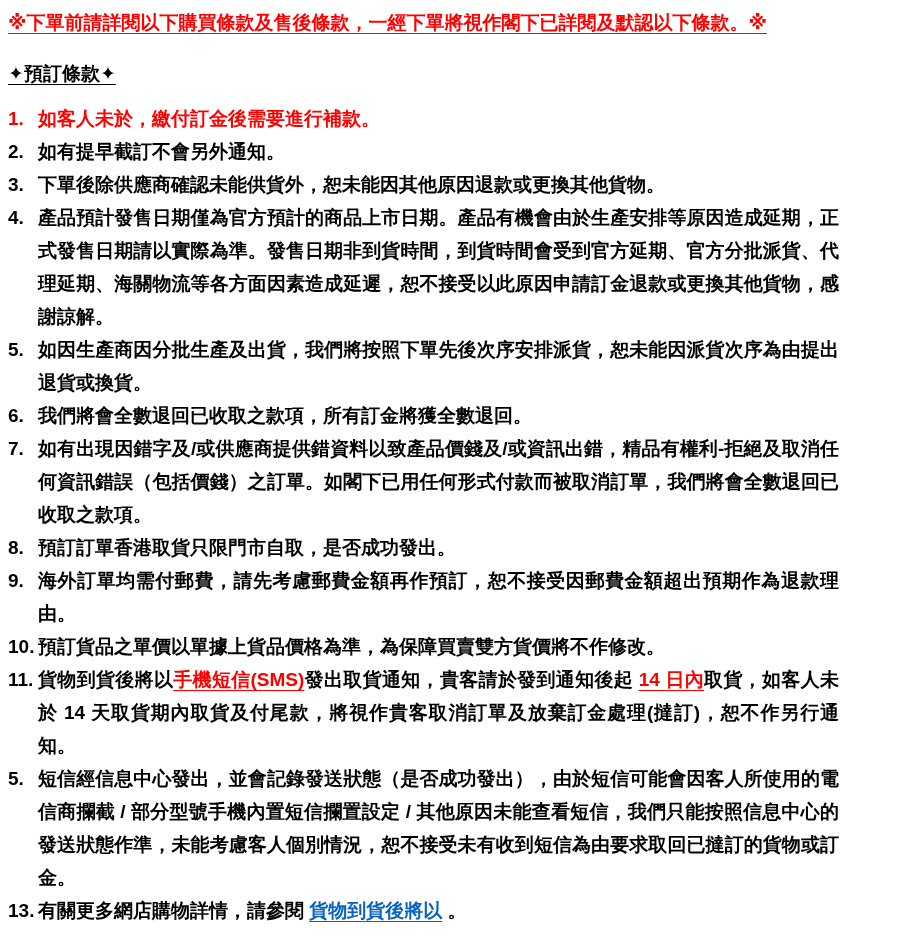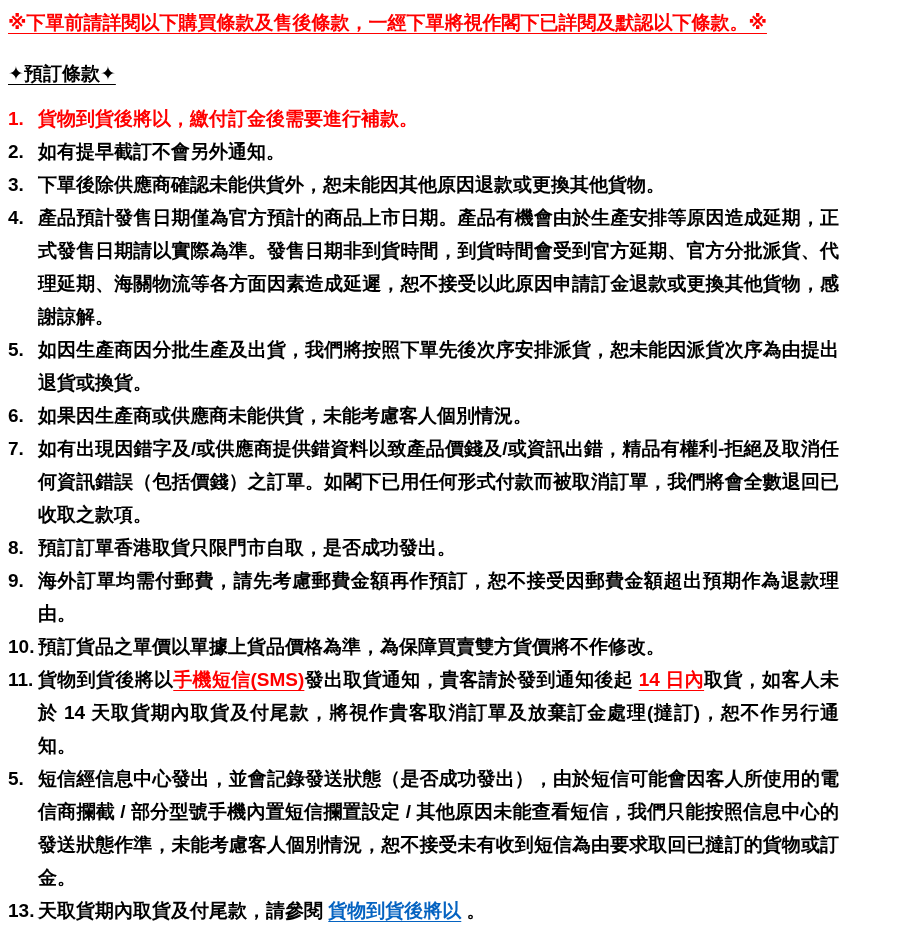--- a/index.html
+++ b/index.html
@@ -76,21 +76,21 @@
 
   <p class="doc-header">※下單前請詳閱以下購買條款及售後條款，一經下單將視作閣下已詳閱及默認以下條款。※</p>
 
   <p class="section-title">✦預訂條款✦</p>
 
   <ol class="terms">
 
     <li class="term">
       <span class="num red">1.</span>
       <span class="body-text">
-        <span class="seg red">貨物到貨後將以，繳付訂金後需要進行補款。</span>
+        <span class="seg red">如客人未於，繳付訂金後需要進行補款。</span>
       </span>
     </li>
 
     <li class="term">
       <span class="num">2.</span>
       <span class="body-text">
         <span class="seg">如有提早截訂不會另外通知。</span>
       </span>
     </li>
 
@@ -111,21 +111,21 @@
     <li class="term">
       <span class="num">5.</span>
       <span class="body-text">
         <span class="seg">如因生產商因分批生產及出貨，我們將按照下單先後次序安排派貨，恕未能因派貨次序為由提出退貨或換貨。</span>
       </span>
     </li>
 
     <li class="term">
       <span class="num">6.</span>
       <span class="body-text">
-        <span class="seg">如果因生產商或供應商未能供貨，未能考慮客人個別情況。</span>
+        <span class="seg">我們將會全數退回已收取之款項，所有訂金將獲全數退回。</span>
       </span>
     </li>
 
     <li class="term">
       <span class="num">7.</span>
       <span class="body-text">
         <span class="seg">如有出現因錯字及/或供應商提供錯資料以致產品價錢及/或資訊出錯，精品有權利-拒絕及取消任何資訊錯誤（包括價錢）之訂單。如閣下已用任何形式付款而被取消訂單，我們將會全數退回已收取之款項。</span>
       </span>
     </li>
 
@@ -160,18 +160,18 @@
     <li class="term">
       <span class="num">5.</span>
       <span class="body-text">
         <span class="seg">短信經信息中心發出，並會記錄發送狀態（是否成功發出），由於短信可能會因客人所使用的電信商攔截 / 部分型號手機內置短信攔置設定 / 其他原因未能查看短信，我們只能按照信息中心的發送狀態作準，未能考慮客人個別情況，恕不接受未有收到短信為由要求取回已撻訂的貨物或訂金。</span>
       </span>
     </li>
 
     <li class="term">
       <span class="num">13.</span>
       <span class="body-text">
-        <span class="seg">天取貨期內取貨及付尾款，請參閱 </span><a class="link">貨物到貨後將以</a><span class="seg"> 。</span>
+        <span class="seg">有關更多網店購物詳情，請參閱 </span><a class="link">貨物到貨後將以</a><span class="seg"> 。</span>
       </span>
     </li>
 
   </ol>
 </div>
 
 </body></html>

